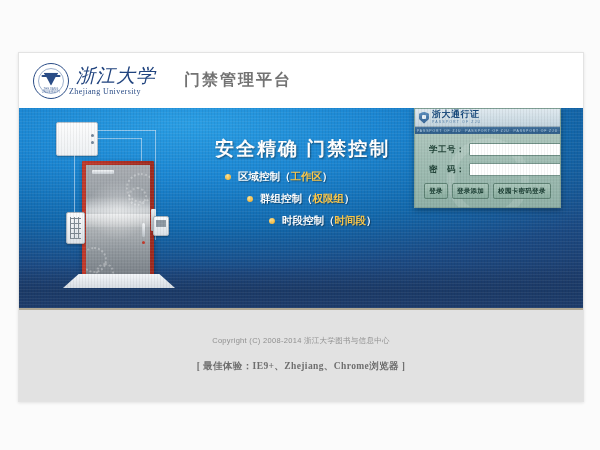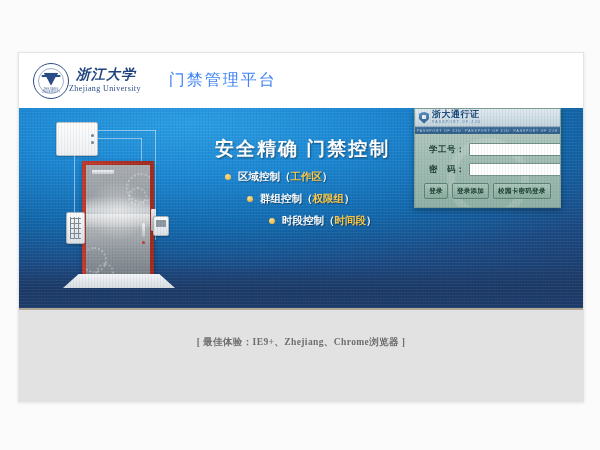--- a/index.html
+++ b/index.html
@@ -42,32 +42,32 @@
     position:absolute;left:50%;top:34%;transform:translateX(-50%);
     width:19px;height:2px;background:#2a4c86;border-radius:1px;
   }
   .seal-txt{
     position:absolute;left:0;right:0;bottom:3px;text-align:center;
     font-size:2.6px;letter-spacing:.3px;color:#3b5c94;line-height:1;
   }
   .cn-name{
     margin-left:7px;
     font-family:"Liberation Serif","DejaVu Serif",serif;
-    font-size:14px;font-weight:bold;color:#21447f;
+    font-size:19px;font-weight:normal;color:#21447f;
     font-style:italic;letter-spacing:1px;line-height:1;
   }
   .en-name{
     font-family:"Liberation Serif","DejaVu Serif",serif;
     font-size:8px;color:#2a4c86;letter-spacing:.4px;margin-top:2px;
     white-space:nowrap;
   }
   .name-col{display:flex;flex-direction:column;justify-content:center;}
   .platform-title{
     margin-left:28px;
-    font-size:16px;font-weight:normal;color:#3b82f6;letter-spacing:2px;
+    font-size:16px;font-weight:bold;color:#737373;letter-spacing:2px;
   }
 
   
   .banner{
     position:relative;height:200px;overflow:hidden;
     background:
       radial-gradient(ellipse 120% 95% at 30% 8%, #2a9ee4 0%, #1b86d2 28%, #1268ac 55%, #1b4a83 78%, #1d3c6b 100%);
   }
   .banner:after{
     content:"";position:absolute;inset:0;
@@ -368,16 +368,17 @@
           <button class="btn">登录</button>
           <button class="btn">登录添加</button>
           <button class="btn">校园卡密码登录</button>
         </div>
       </div>
     </div>
   </div>
 
   <div class="footer-sep"></div>
   <div class="footer">
+    <div class="copyright">Copyright (C) 2008-2014 浙江大学图书与信息中心</div>
     <div class="browser-note">[ 最佳体验：IE9+、Zhejiang、Chrome浏览器 ]</div>
   </div>
 
 </div>
 
 </body></html>

